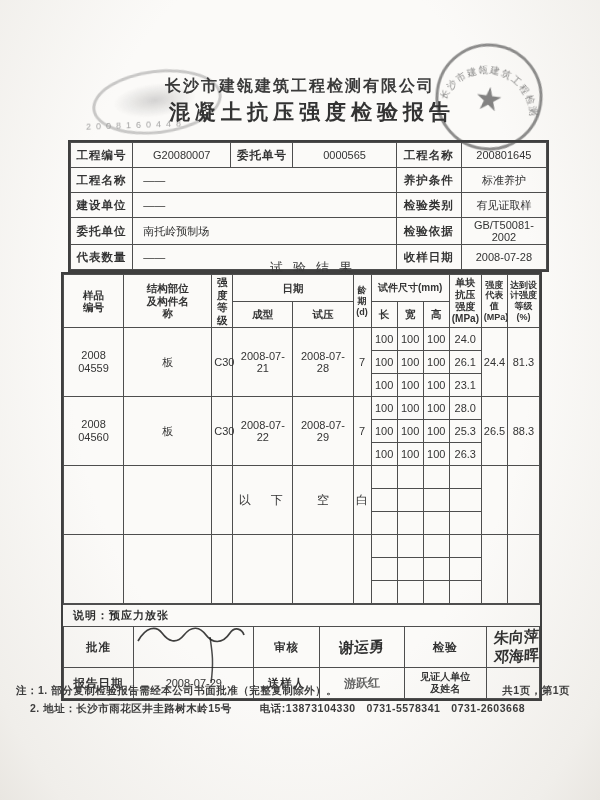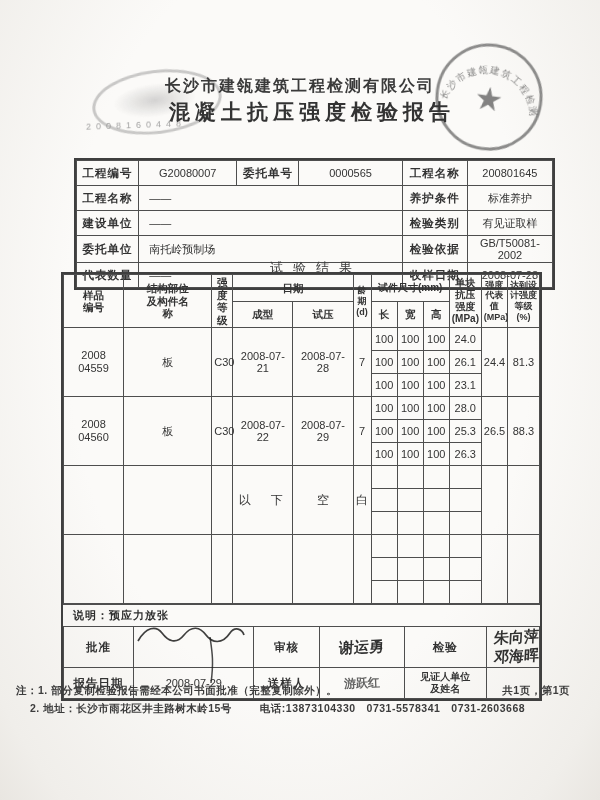--- a/index.html
+++ b/index.html
@@ -11,21 +11,21 @@
   .rtitle{position:absolute;top:98px;left:0;width:100%;font-size:21px;font-weight:700;letter-spacing:5px;color:#333;padding-left:12px;}
   .sec-title{position:absolute;top:259px;left:16px;width:100%;font-size:13px;font-weight:400;letter-spacing:10px;color:#3a3a3a;}
 
   table{border-collapse:collapse;table-layout:fixed;width:100%;}
   td,th{border:1px solid #4e4e4e;font-size:11px;text-align:center;vertical-align:middle;
         padding:1px 2px;overflow:visible;color:#333;}
   .lbl{font-weight:700;font-size:11.5px;letter-spacing:1px;}
   .ml{white-space:pre-line;line-height:1.25;}
   .vtx{white-space:pre-line;line-height:1.12;font-size:10.5px;}
 
-  .info-wrap{position:absolute;top:140px;left:74px;width:477px;border:2px solid #3f3f3f;margin-top:18px;}
+  .info-wrap{position:absolute;top:140px;left:68px;width:477px;border:2px solid #3f3f3f;}
   .info-wrap td{height:22px;}
   .res-wrap{position:absolute;top:272px;left:61px;width:477px;border:2px solid #3f3f3f;}
   .res-wrap table{border-style:none;}
   .res-wrap td{border:1px solid #4e4e4e;}
   .rhead td{font-weight:700;font-size:10.5px;line-height:1.2;}
   .rbody td{height:20px;font-size:11px;}
   .note-row{border-top:1px solid #4e4e4e;height:21px;display:flex;align-items:center;
             padding-left:10px;font-size:11px;font-weight:700;letter-spacing:1px;}
   .sig-table td{height:28px;}
   .hw{font-weight:700;font-size:15px;color:#161616;transform:rotate(-3deg) skewX(-6deg);display:inline-block;opacity:.88;}

